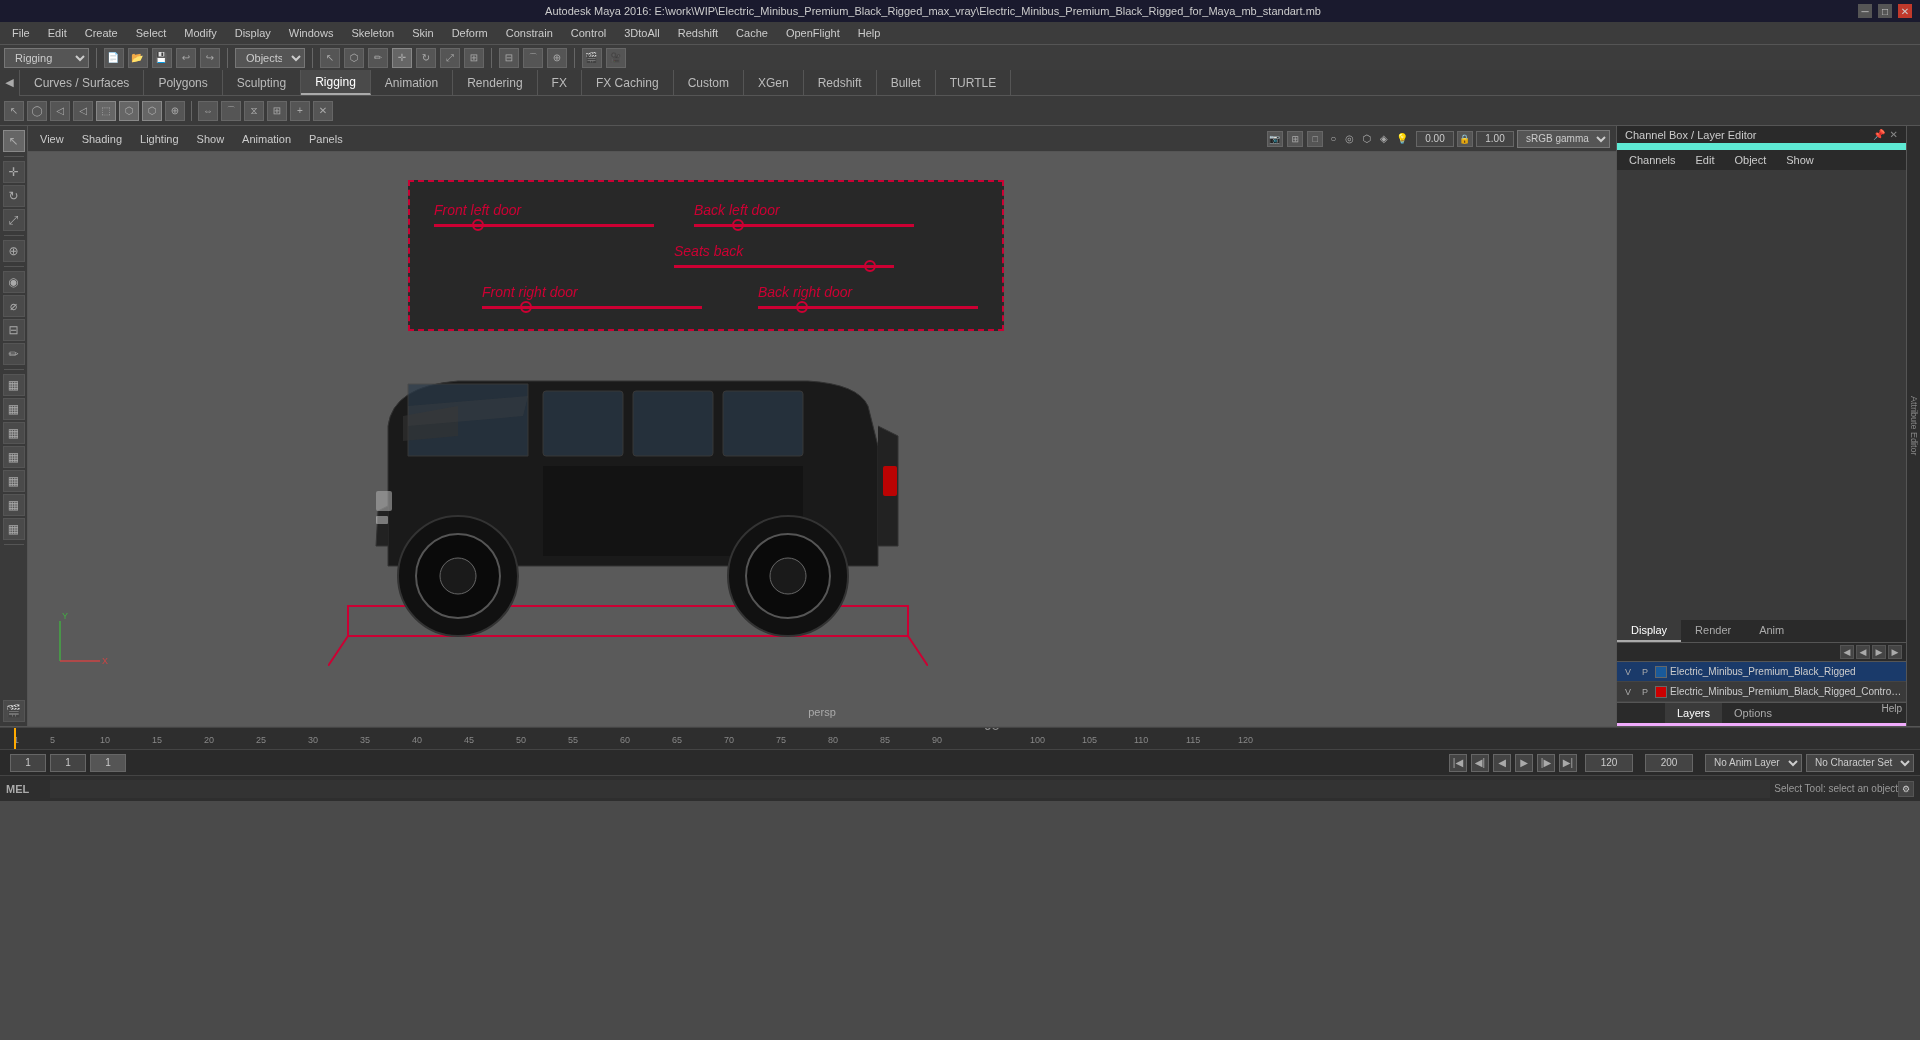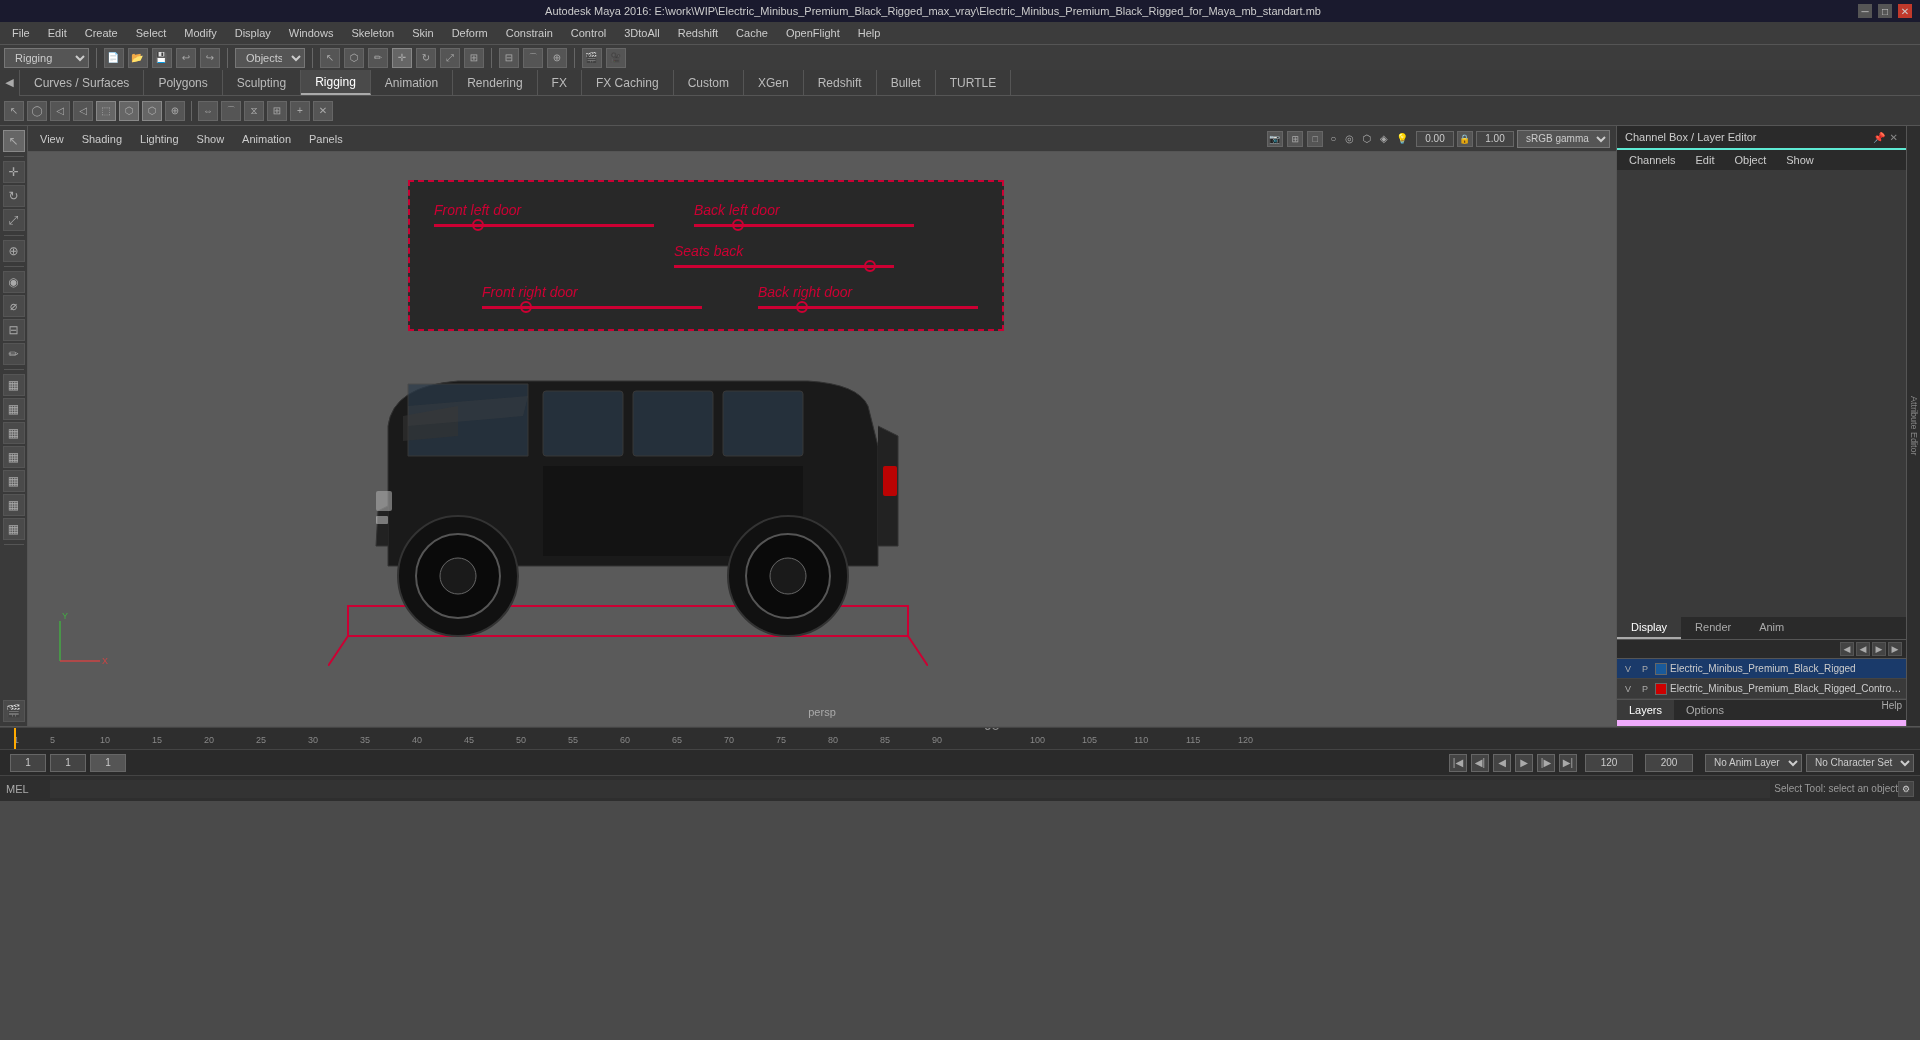--- a/index.html
+++ b/index.html
@@ -121,34 +121,34 @@
       font-size: 11px; color: #aaa;
     }
 
     
     #right-panel {
       width: 290px; background: #3a3a3a; border-left: 1px solid #555;
       display: flex; flex-direction: column;
     }
     #right-panel-header {
       height: 24px; background: #2a2a2a; display: flex; align-items: center;
-      justify-content: space-between; padding: 0 8px; border-bottom: 2px solid #5eead4;
+      justify-content: space-between; padding: 0 8px; border-bottom: 7px solid #5eead4;
     }
     #right-panel-header .panel-title { font-size: 11px; color: #ccc; }
     #right-panel-content { flex: 1; background: #3a3a3a; }
 
     
     #channel-box-tabs {
       display: flex; background: #2a2a2a; padding: 2px 4px; gap: 4px;
     }
     .cb-tab { padding: 2px 8px; font-size: 11px; color: #ccc; cursor: pointer; }
 
     
     #layer-tabs {
-      display: flex; background: #2a2a2a; border-top: 1px solid #555; border-bottom: 6px solid #f0abfc;
+      display: flex; background: #2a2a2a; border-top: 1px solid #555; border-bottom: 3px solid #f0abfc; padding-left: 48px;
     }
     .layer-tab { padding: 4px 12px; font-size: 11px; color: #aaa; cursor: pointer; }
     .layer-tab.active { color: #fff; background: #3a3a3a; }
 
     
     .layer-row {
       display: flex; align-items: center; height: 20px; padding: 0 4px; gap: 3px;
       border-bottom: 1px solid #444; cursor: pointer;
     }
     .layer-row.selected { background: #1a3a6a; }
@@ -622,21 +622,21 @@
       </select>
       <select style="background:#444;border:1px solid #666;color:#ccc;font-size:10px;height:18px;padding:0 4px;">
         <option>No Character Set</option>
       </select>
     </div>
   </div>
 
 </div>
 
 <div id="status-bar" style="display:flex;align-items:center;background:#2e2e2e;border-top:1px solid #444;height:26px;padding:0 6px;">
-  <span style="font-size:11px;color:#aaa;margin-right:21px;font-weight:normal;">MEL</span>
+  <span style="font-size:11px;color:#aaa;margin-right:21px;font-weight:bold;">MEL</span>
   <div style="flex:1;background:#333;height:18px;display:flex;align-items:center;padding:0 6px;">
     <span style="font-size:10px;color:#aaa;"></span>
   </div>
   <span style="font-size:10px;color:#999;margin-left:4px;">Select Tool: select an object</span>
   <div style="margin-left:auto;display:flex;align-items:center;gap:4px;">
     <div style="width:16px;height:16px;background:#444;border:1px solid #555;display:flex;align-items:center;justify-content:center;font-size:9px;cursor:pointer;">⚙</div>
   </div>
 </div>
 
 </body></html>

